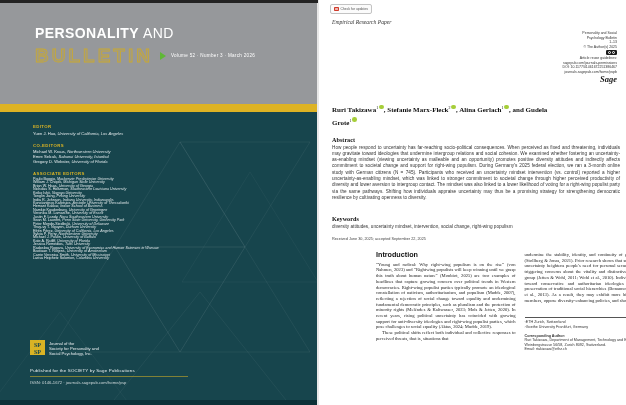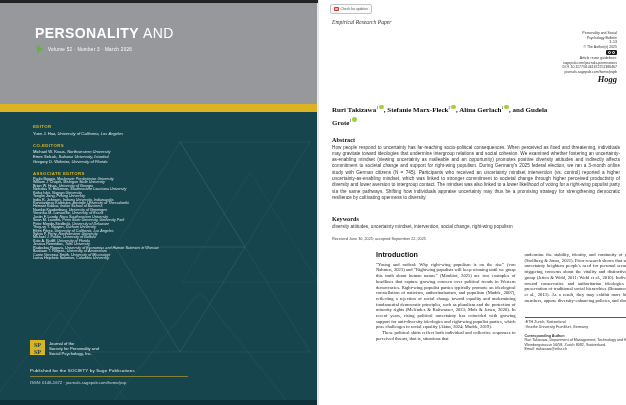--- a/index.html
+++ b/index.html
@@ -100,20 +100,21 @@
         <path d="M180 240 L245 135 L115 135 Z" stroke-opacity="0.04"></path>
         <path d="M250 60 L318 170 L182 170 Z" stroke-opacity="0.04"></path>
         <path d="M60 200 L130 293 L-10 293 Z" stroke-opacity="0.04"></path>
         <path d="M200 180 L290 293 L110 293 Z" stroke-opacity="0.05"></path>
       </g>
     </svg>
 
     <div class="masthead">
       <div class="m-line"><span>PERSONALITY</span> <span class="light">AND</span></div>
       <div class="m-row3">
+        <span class="bulletin">BULLETIN</span>
         <span class="play-icon"></span>
         <span class="issue-info">Volume 52 · Number 3 · March 2026</span>
       </div>
     </div>
 
     <div class="gold-stripe"></div>
 
     <div class="editors">
       <div class="ed-block">
         <div class="ed-label">EDITOR</div>
@@ -202,21 +203,21 @@
       <div>
         <span class="cc-badge">
           <span class="cc-circle"></span>
           <span class="cc-circle"></span>
         </span>
       </div>
       <div>Article reuse guidelines:</div>
       <div class="link">sagepub.com/journals-permissions</div>
       <div class="link">DOI: 10.1177/01461672251386467</div>
       <div class="link">journals.sagepub.com/home/pspb</div>
-      <div class="sage-logo">Hogg</div>
+      <div class="sage-logo">Sage</div>
     </div>
 
     <div class="authors">
       
     <span><span></span><span>Ruri Takizawa</span><sup>1</sup><span class="orcid-icon"></span></span><span><span>, </span><span>Stefanie Marx-Fleck</span><sup>2</sup><span class="orcid-icon"></span></span><span><span>, </span><span>Alina Gerlach</span><sup>1</sup><span class="orcid-icon"></span></span><span><span>, and </span><span>Gudela Grote</span><sup>1</sup><span class="orcid-icon"></span></span></div>
 
     <div class="abstract-label">Abstract</div>
     <div class="abstract">How people respond to uncertainty has far-reaching socio-political consequences. When perceived as fixed and threatening, individuals may gravitate toward ideologies that undermine intergroup relations and social cohesion. We examined whether fostering an uncertainty-as-enabling mindset (viewing uncertainty as malleable and an opportunity) promotes positive diversity attitudes and indirectly affects commitment to societal change and support for right-wing populism. During Germany's 2025 federal election, we ran a 3-month online study with German citizens (N = 745). Participants who received an uncertainty mindset intervention (vs. control) reported a higher uncertainty-as-enabling mindset, which was linked to stronger commitment to societal change through higher perceived productivity of diversity and lower aversion to intergroup contact. The mindset was also linked to a lower likelihood of voting for a right-wing populist party via the same pathways. Shifting how individuals appraise uncertainty may thus be a promising strategy for strengthening democratic resilience by cultivating openness to diversity.</div>
 
     <div class="kw-label">Keywords</div>

